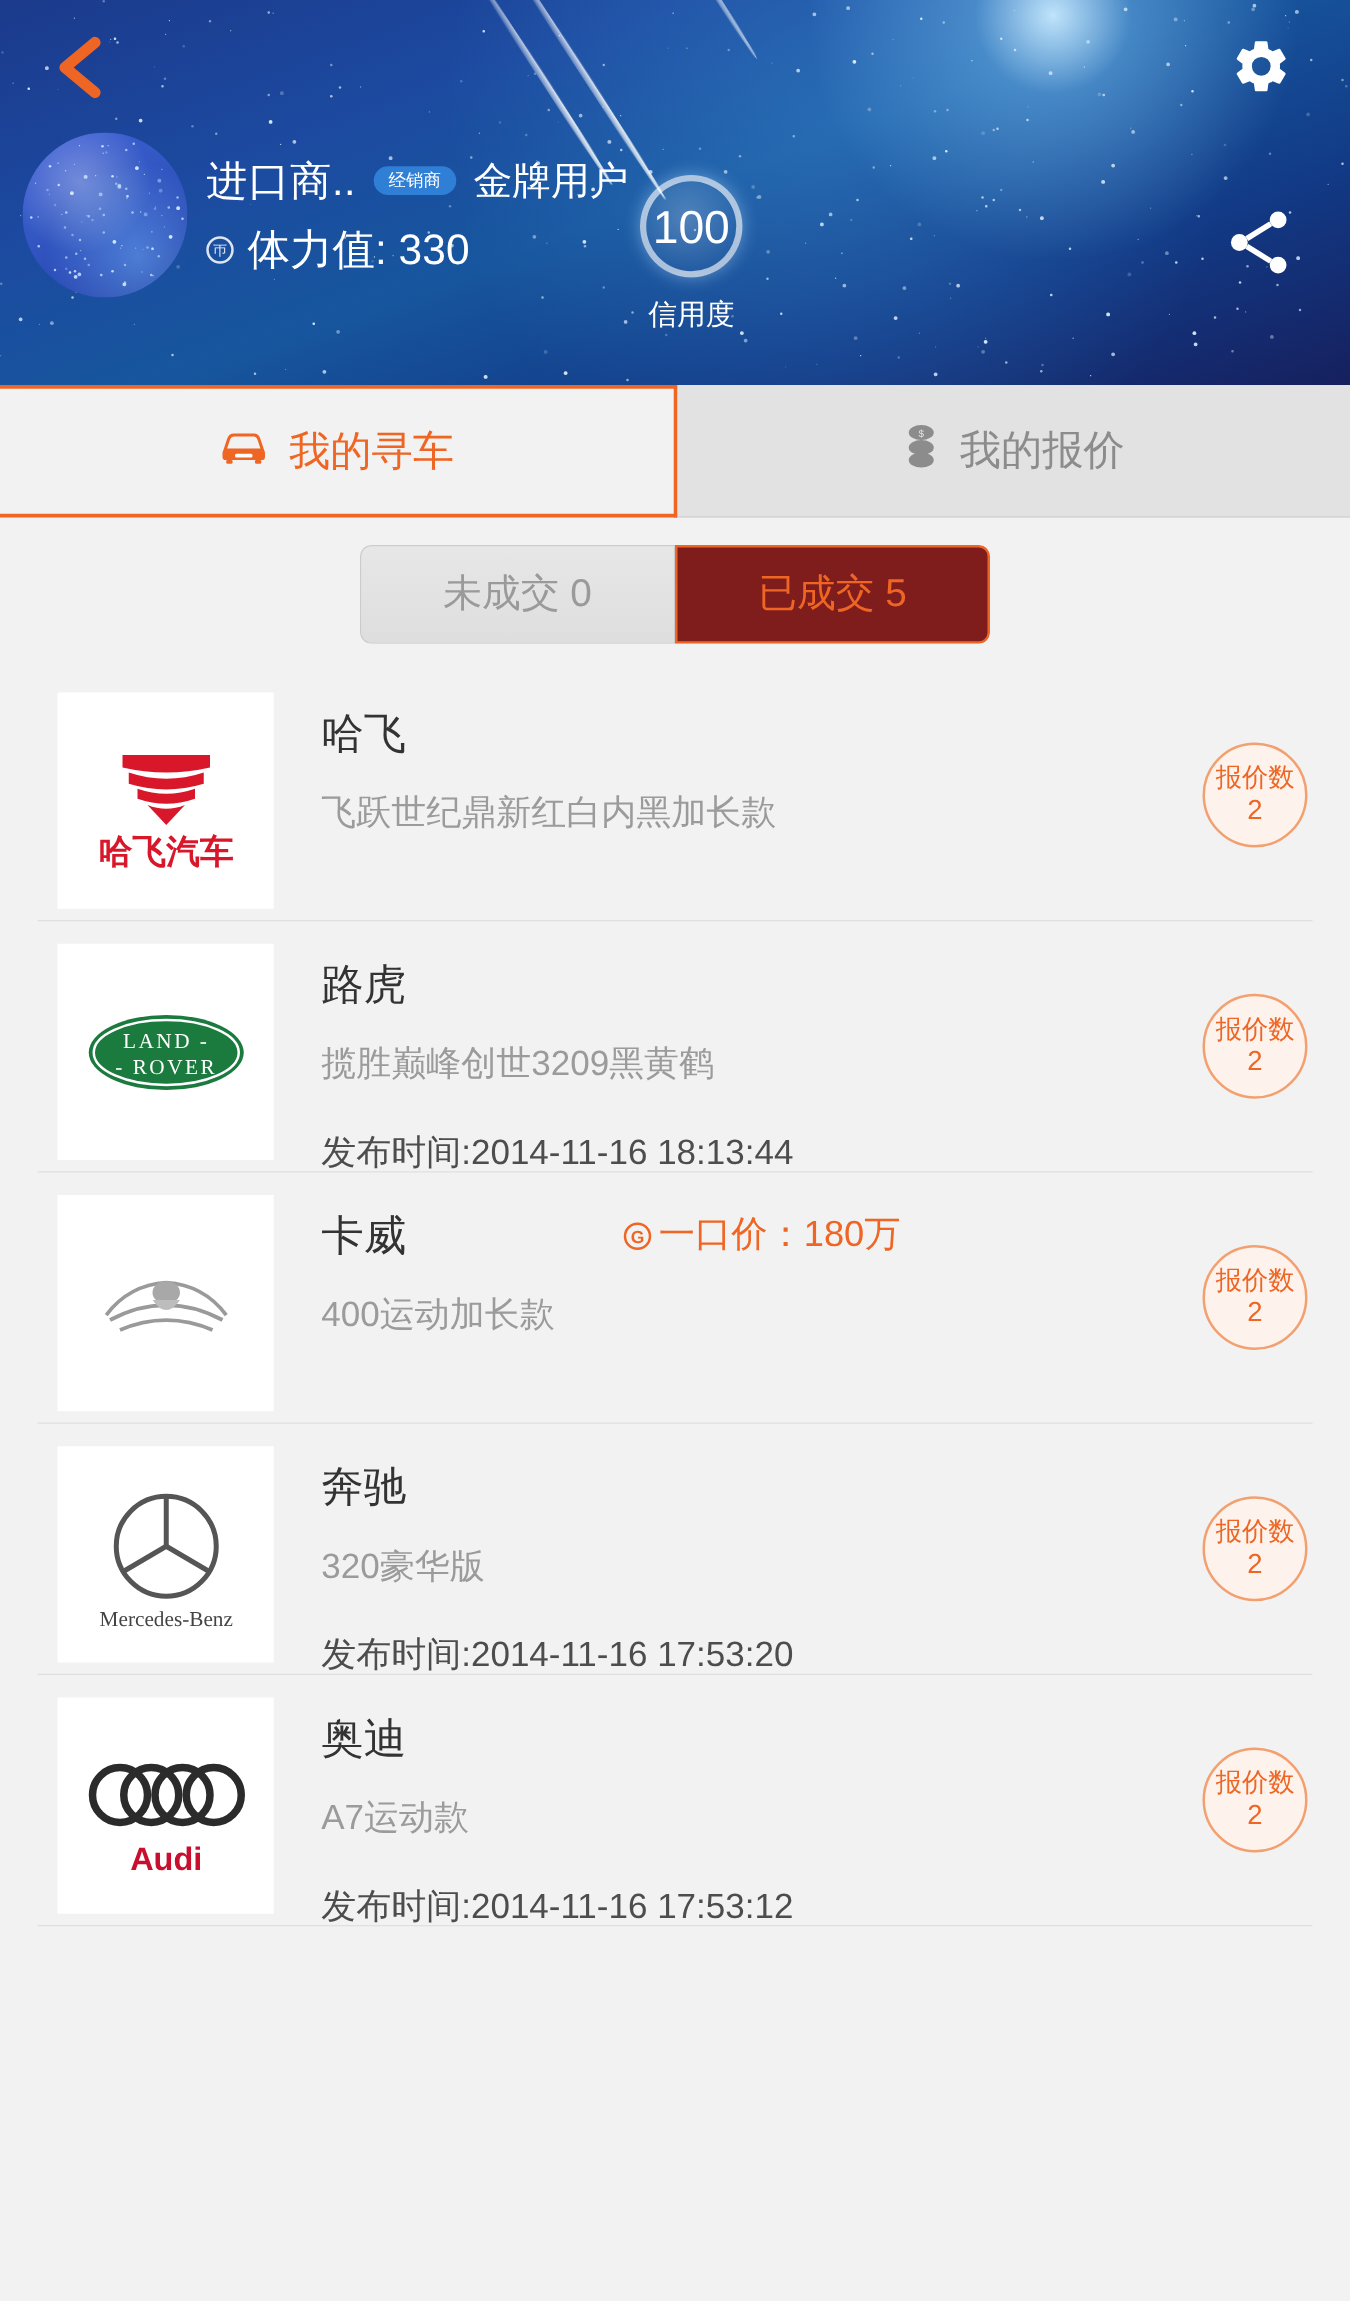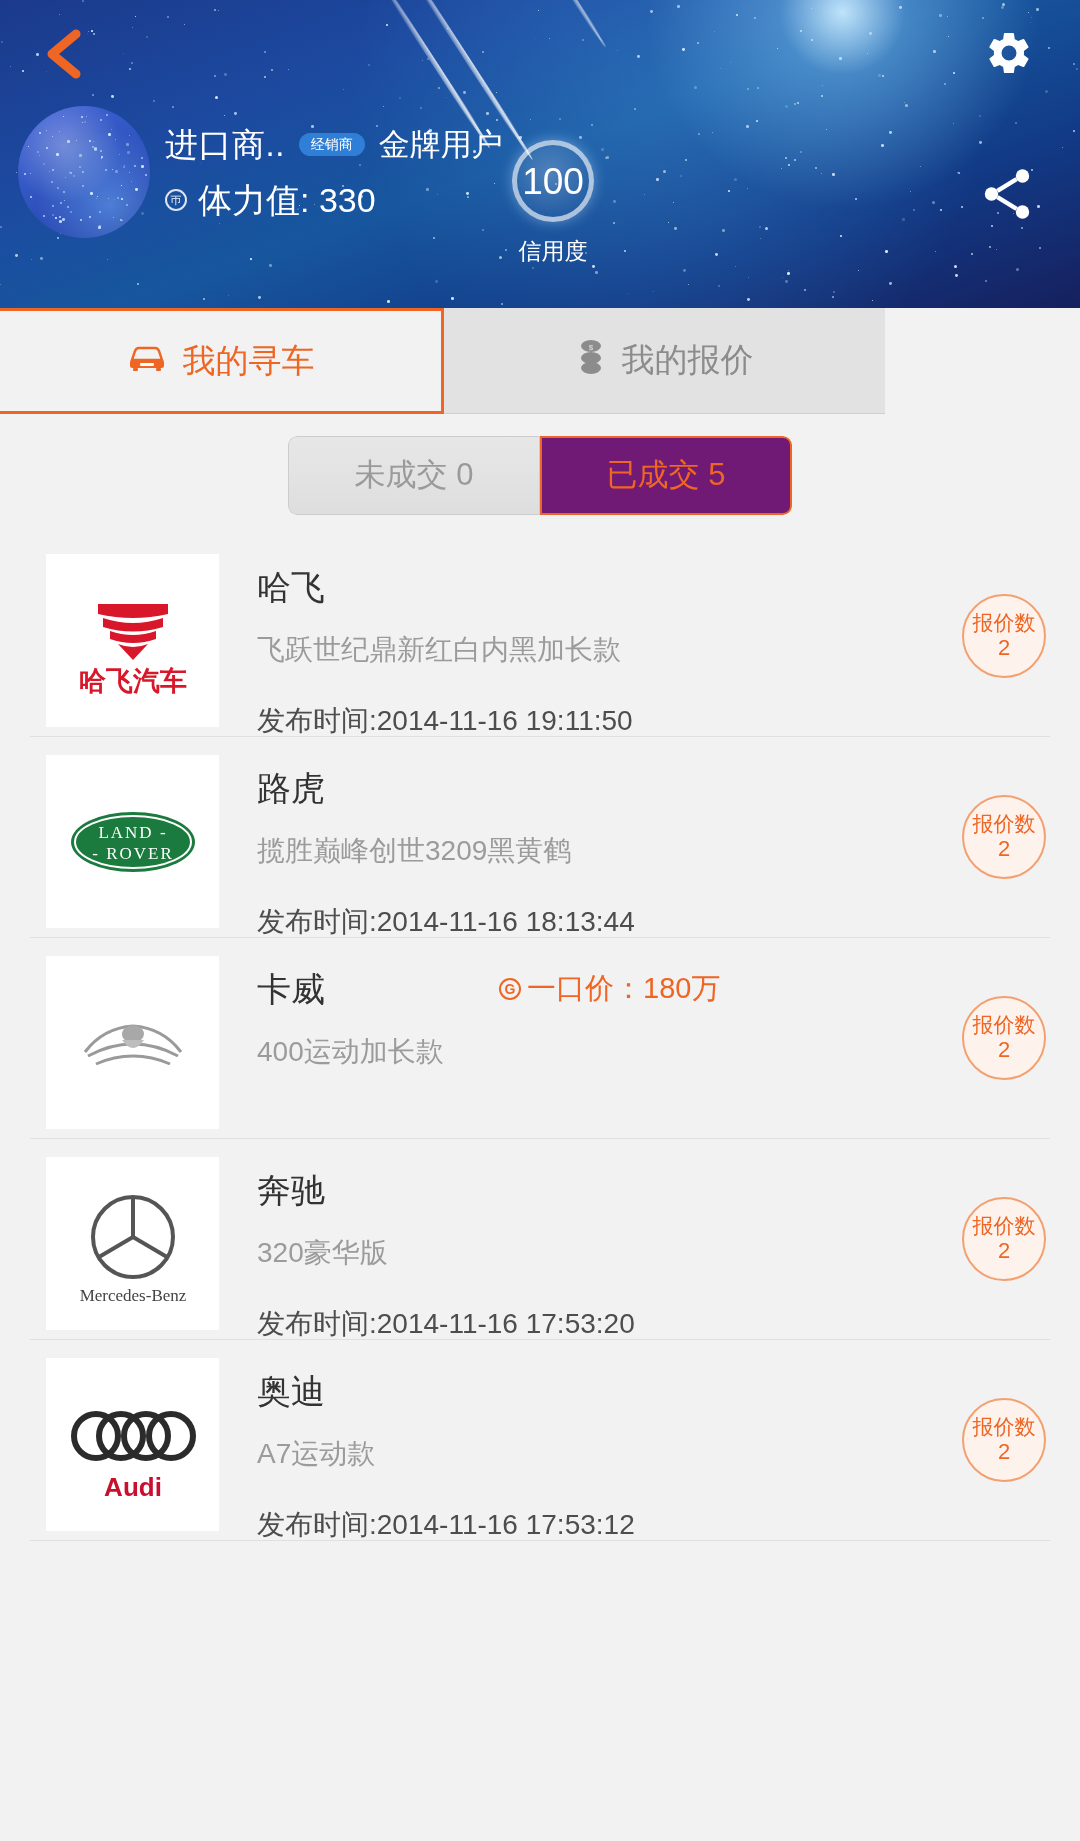--- a/index.html
+++ b/index.html
@@ -93,21 +93,21 @@
     border: 5px solid rgba(255,255,255,0.62);
     background: radial-gradient(circle at 45% 40%, rgba(255,255,255,0.22) 0%, rgba(255,255,255,0.04) 70%);
     display:flex; align-items:center; justify-content:center;
     box-shadow: 0 0 14px rgba(180,220,255,0.45);
     margin: 0 auto;
   }
   .credit-num { color:#ffffff; font-size: 37px; line-height:1; }
   .credit-label { color:#ffffff; font-size: 23px; margin-top: 14px; white-space: nowrap; }
 
   
-  .tabbar { display: flex; width: 885px; height: 106px; }
+  .tabbar { display: flex; width: 1080px; height: 106px; }
   .tab {
     flex: 1; display:flex; align-items:center; justify-content:center; gap: 16px;
     font-size: 33px; cursor: pointer;
   }
   .tab.active {
     background: #f2f2f2; color:#ef6524;
     border-top: 3px solid #ef6524;
     border-right: 3px solid #ef6524;
     border-bottom: 3px solid #ef6524;
   }
@@ -128,21 +128,21 @@
     width: 252px; display:flex; align-items:center; justify-content:center;
     font-size: 31px; cursor:pointer;
   }
   .seg.off {
     background: linear-gradient(#e7e7e7, #dedede);
     color:#9a9a9a;
     border:1px solid #cccccc;
     border-radius: 9px 0 0 9px;
   }
   .seg.on {
-    background:#701a75; color:#ef6524;
+    background:#7f1d1d; color:#ef6524;
     border:2px solid #ef6524;
     border-radius: 0 9px 9px 0;
   }
 
   
   .list { background:#f2f2f2; }
   .row {
     position: relative;
     display:flex; align-items:flex-start;
     padding: 18px 0 16px 0;
@@ -637,21 +637,20 @@
           <path d="M40 38 h70 v10 q-35 8 -70 0 z" fill="#d8182a"></path>
           <path d="M45 52 q30 10 60 0 v9 q-30 9 -60 0 z" fill="#d8182a"></path>
           <path d="M52 65 q23 8 46 0 v8 q-23 8 -46 0 z" fill="#d8182a"></path>
           <path d="M60 78 q15 6 30 0 l-15 16 z" fill="#d8182a"></path>
           <text x="75" y="124" font-size="27" fill="#d8182a" text-anchor="middle" font-family="Liberation Sans" font-weight="bold">哈飞汽车</text>
         </svg>
       </div>
       <div class="info">
         <div class="car-name">哈飞</div>
         <div class="car-desc">飞跃世纪鼎新红白内黑加长款</div>
-        <div class="car-time">发布时间:2014-11-16 19:11:50</div>
       </div>
       <div class="quote-badge">
         <span class="qt">报价数</span>
         <span class="qn">2</span>
       </div>
     </div>
     <div class="row">
       <div class="logo-box">
         <svg width="150" height="150" viewBox="0 0 150 150">
           <rect width="150" height="150" fill="#fff"></rect>

